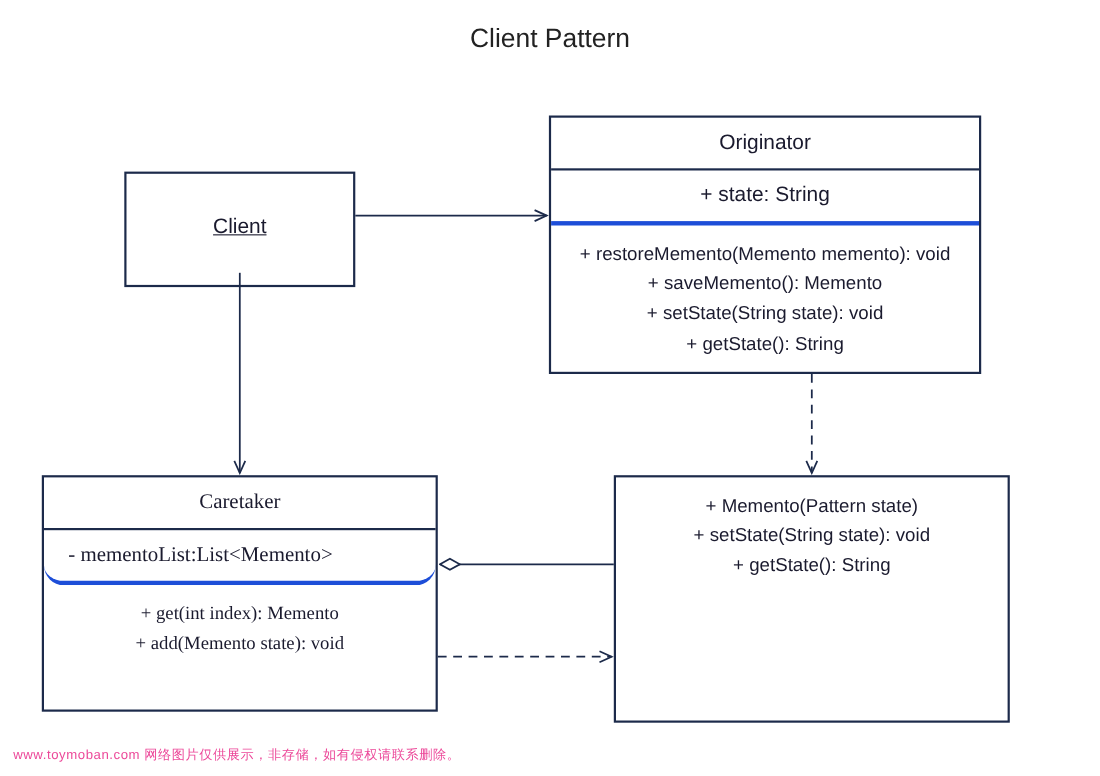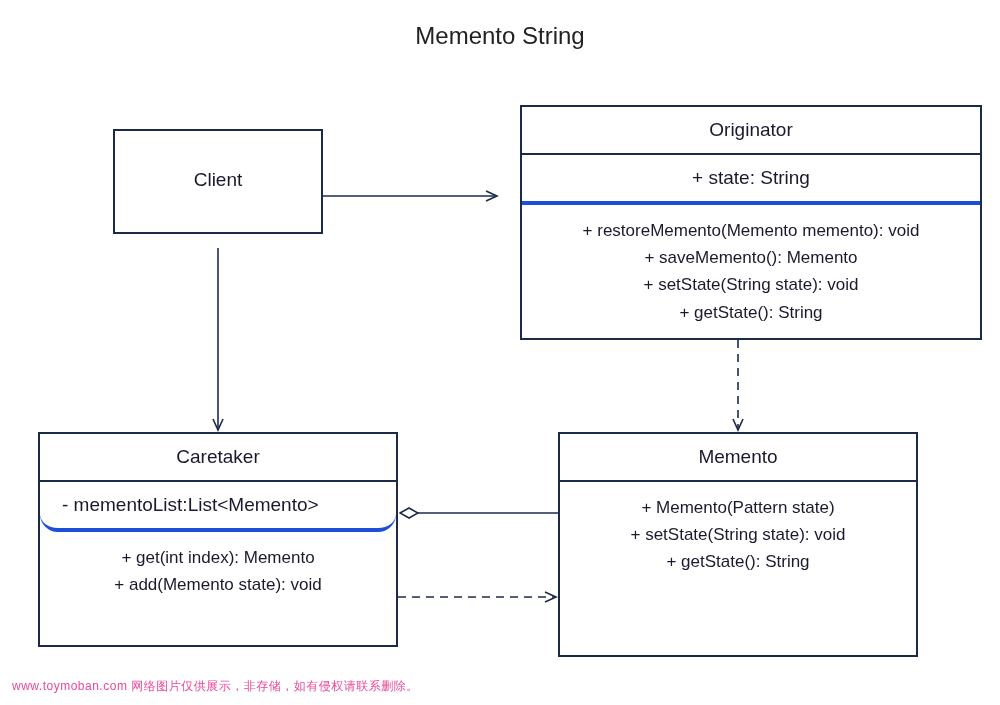--- a/index.html
+++ b/index.html
@@ -63,48 +63,47 @@
     left: 0;
     top: 0;
     width: 1000px;
     height: 705px;
     pointer-events: none;
   }
 </style>
 </head>
 <body>
 
-<div class="title">Memento String</div>
+<div class="title">Client Pattern</div>
 
-<div class="uml-box" style="left:113px; top:129px; width:210px; height:105px;">
+<div class="uml-box" style="left:113px; top:156px; width:210px; height:105px;text-decoration:underline;">
   <div class="uml-name no-border" style="padding-top:38px;">Client</div>
 </div>
 
-<div class="uml-box" style="left:520px; top:105px; width:462px; height:235px;">
+<div class="uml-box" style="left:499px; top:105px; width:393px; height:235px;">
   <div class="uml-name">Originator</div>
   <div class="uml-attrs">+   state: String</div>
   <div class="uml-methods">
     <div>+  restoreMemento(Memento memento): void</div>
     <div>+  saveMemento(): Memento</div>
     <div>+   setState(String state):  void</div>
     <div>+   getState(): String</div>
   </div>
 </div>
 
-<div class="uml-box" style="left:38px; top:432px; width:360px; height:215px;">
+<div class="uml-box" style="left:38px; top:432px; width:360px; height:215px;font-family:Liberation Serif, serif;">
   <div class="uml-name">Caretaker</div>
   <div class="uml-attrs" style="text-align:left; padding-left:22px;border-radius:18px;">-   mementoList:List&lt;Memento&gt;</div>
   <div class="uml-methods">
     <div>+   get(int index): Memento</div>
     <div>+   add(Memento state): void</div>
   </div>
 </div>
 
 <div class="uml-box" style="left:558px; top:432px; width:360px; height:225px;">
-  <div class="uml-name">Memento</div>
   <div class="uml-methods">
     <div>+   Memento(Pattern state)</div>
     <div>+   setState(String state):  void</div>
     <div>+   getState(): String</div>
   </div>
 </div>
 
 <svg class="connectors">
   <defs>
     <marker id="open-arrow" markerWidth="14" markerHeight="14" refX="12" refY="6" orient="auto" markerUnits="userSpaceOnUse">

